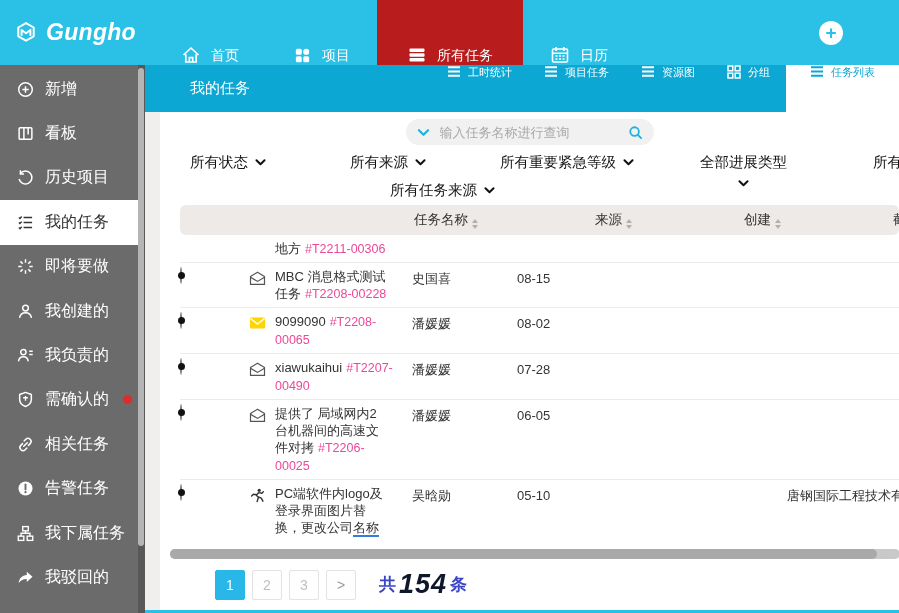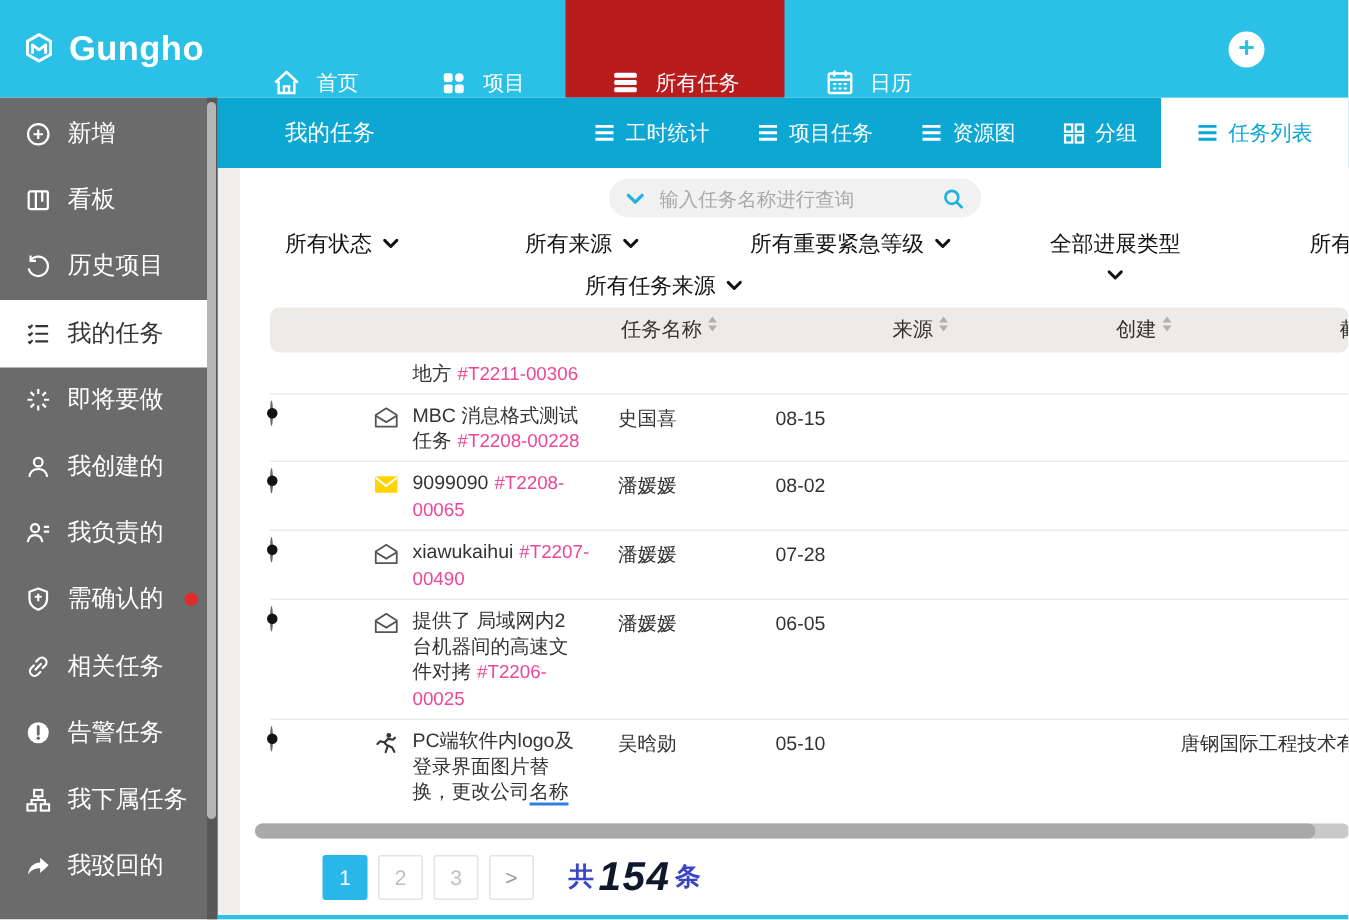--- a/index.html
+++ b/index.html
@@ -2,21 +2,21 @@
 <html><head>
 <meta charset="utf-8">
 <style>
   html,body{margin:0;padding:0;}
   body{width:899px;height:613px;position:relative;overflow:hidden;background:#fff;
        font-family:"Liberation Sans","DejaVu Sans",sans-serif;-webkit-font-smoothing:antialiased;}
   svg{display:block;}
 
   
   .topbar{position:absolute;top:0;left:0;right:0;height:65px;background:#2bc0e6;display:flex;align-items:stretch;z-index:5;}
-  .logo{display:flex;align-items:center;gap:9px;padding:0 18px 0 15px;color:#fff;cursor:pointer;}
+  .logo{display:flex;align-items:center;gap:9px;padding:0 18px 0 15px;color:#fff;cursor:pointer;font-style:italic;}
   .logo-text{font-size:23px;font-weight:bold;letter-spacing:.3px;}
   .nav{display:flex;align-items:stretch;}
   .nav-item{display:flex;align-items:flex-end;gap:10px;padding:0 27px;color:#fff;font-size:14px;cursor:pointer;white-space:nowrap;}
   .nav-item.active{background:#b91c1c;padding:0 30px;}
   .add-btn{align-self:center;margin-left:auto;margin-right:56px;width:24px;height:24px;border-radius:50%;
            background:#fff;color:#2bc0e6;display:flex;align-items:center;justify-content:center;
            font-size:19px;font-weight:bold;line-height:1;cursor:pointer;}
 
   
   .sidebar{position:absolute;top:65px;left:0;width:145px;bottom:0;background:#6b6b6b;z-index:4;}
@@ -26,21 +26,21 @@
   .side-item svg{flex:none;}
   .side-item.active{background:#fff;color:#333;width:139px;}
   .red-dot{width:9px;height:9px;border-radius:50%;background:#df2b2b;margin-left:3px;flex:none;}
   .side-scroll{position:absolute;top:0;right:0;width:7px;bottom:0;background:#585858;}
   .side-thumb{position:absolute;top:3px;left:0;width:6px;height:478px;border-radius:3px;background:#b5b5b5;cursor:pointer;}
 
   
   .subbar{position:absolute;left:145px;top:65px;right:0;height:47px;background:#0ca7d3;display:flex;align-items:stretch;color:#fff;z-index:3;}
   .subtitle{align-self:center;padding-left:45px;font-size:15px;}
   .tabs{margin-left:auto;display:flex;align-items:stretch;}
-  .tab{display:flex;align-items:center;gap:7px;padding:0 16px;font-size:14px;cursor:pointer;white-space:nowrap;}
+  .tab{display:flex;align-items:flex-start;gap:7px;padding:0 16px;font-size:11px;cursor:pointer;white-space:nowrap;}
   .tab.active{background:#fff;color:#0ba7d3;padding:0 24px;}
   .tab svg{flex:none;}
 
   
   .content{position:absolute;left:145px;top:112px;right:0;bottom:0;background:#f0efed;padding-left:15px;box-sizing:border-box;}
   .panel{background:#fff;height:100%;box-sizing:border-box;padding-top:7px;overflow:hidden;}
   .bottom-strip{position:absolute;left:0;right:0;bottom:0;height:3px;background:#2bc0e6;z-index:6;}
 
   .search-row{display:flex;justify-content:center;}
   .search-pill{width:248px;height:26px;border-radius:14px;background:#f1f1f1;display:flex;align-items:center;
@@ -49,21 +49,21 @@
                 font-family:"Liberation Sans","DejaVu Sans",sans-serif;}
   .search-input::placeholder{color:#a9a9a9;}
 
   .filters{position:relative;height:52px;margin-top:8px;font-size:14.5px;color:#141414;}
   .filter{position:absolute;top:0;display:flex;align-items:center;gap:7px;cursor:pointer;white-space:nowrap;}
   .f1{left:30px;} .f2{left:190px;} .f3{left:340px;} .f4{left:540px;flex-direction:column;} .f5{left:713px;} .f6{left:230px;top:28px;}
 
   
   .table{margin-left:20px;}
   .thead{display:flex;background:#edeae7;border-radius:6px;height:30px;align-items:center;color:#333;font-size:13.5px;}
-  .th{display:flex;align-items:flex-start;gap:4px;box-sizing:border-box;cursor:pointer;margin-left:44px;}
+  .th{display:flex;align-items:flex-end;gap:4px;box-sizing:border-box;cursor:pointer;margin-left:44px;}
   .c-radio{width:60px;flex:none;}
   .c-icon{width:35px;flex:none;}
   .c-name{width:122px;flex:none;padding-right:10px;box-sizing:border-box;}
   .th.c-name{padding-left:7px;width:129px;}
   .c-src{width:95px;padding-left:15px;flex:none;box-sizing:border-box;}
   .c-created{width:105px;padding-left:25px;flex:none;box-sizing:border-box;}
   .c-due{width:85px;padding-left:25px;flex:none;box-sizing:border-box;}
   .c-hrs{width:80px;padding-left:22px;flex:none;box-sizing:border-box;}
   .c-proj{flex:1;padding-left:25px;box-sizing:border-box;overflow:hidden;white-space:nowrap;}
   .sort{display:inline-flex;flex-direction:column;gap:2px;}

